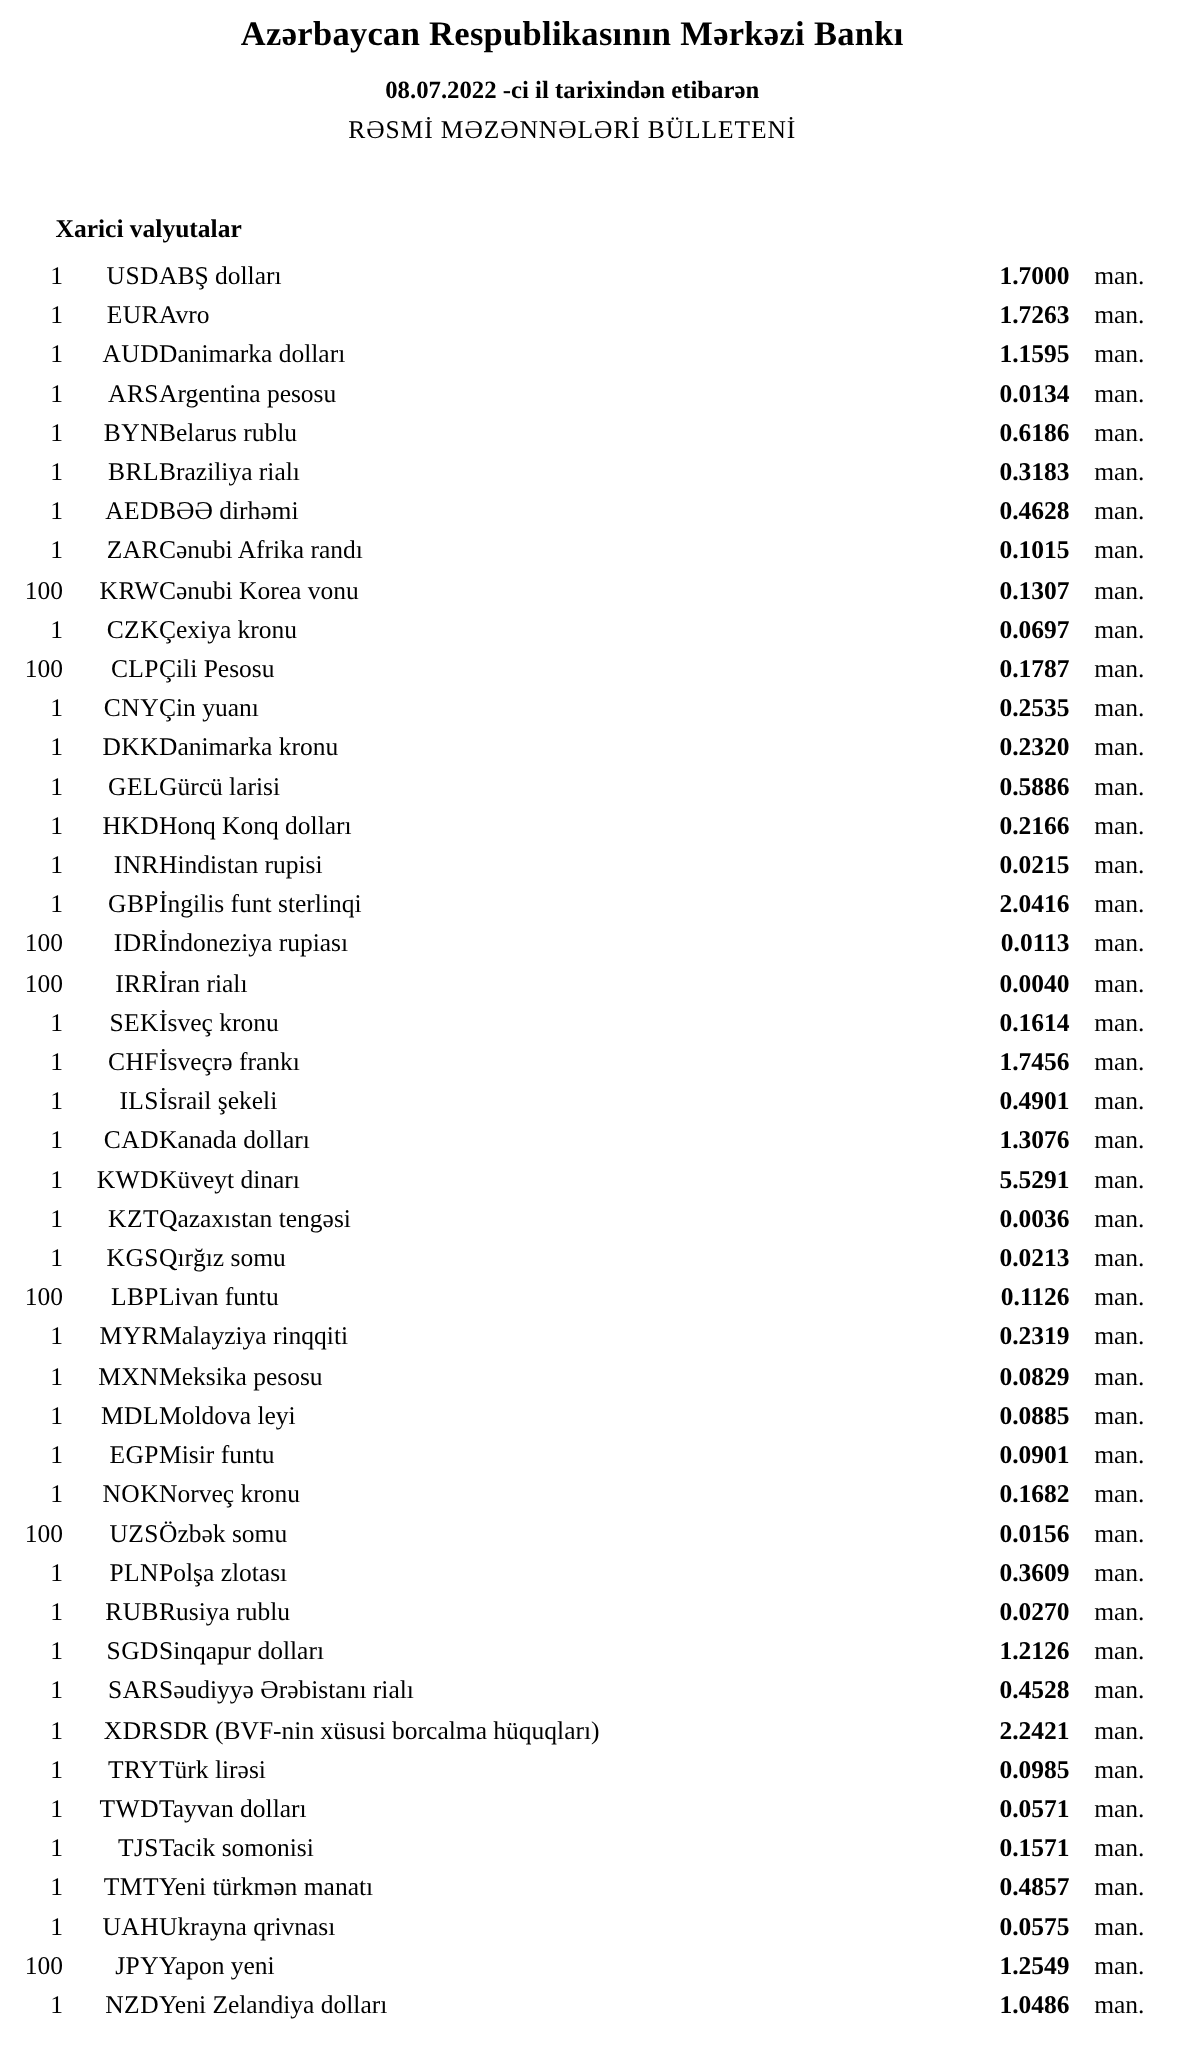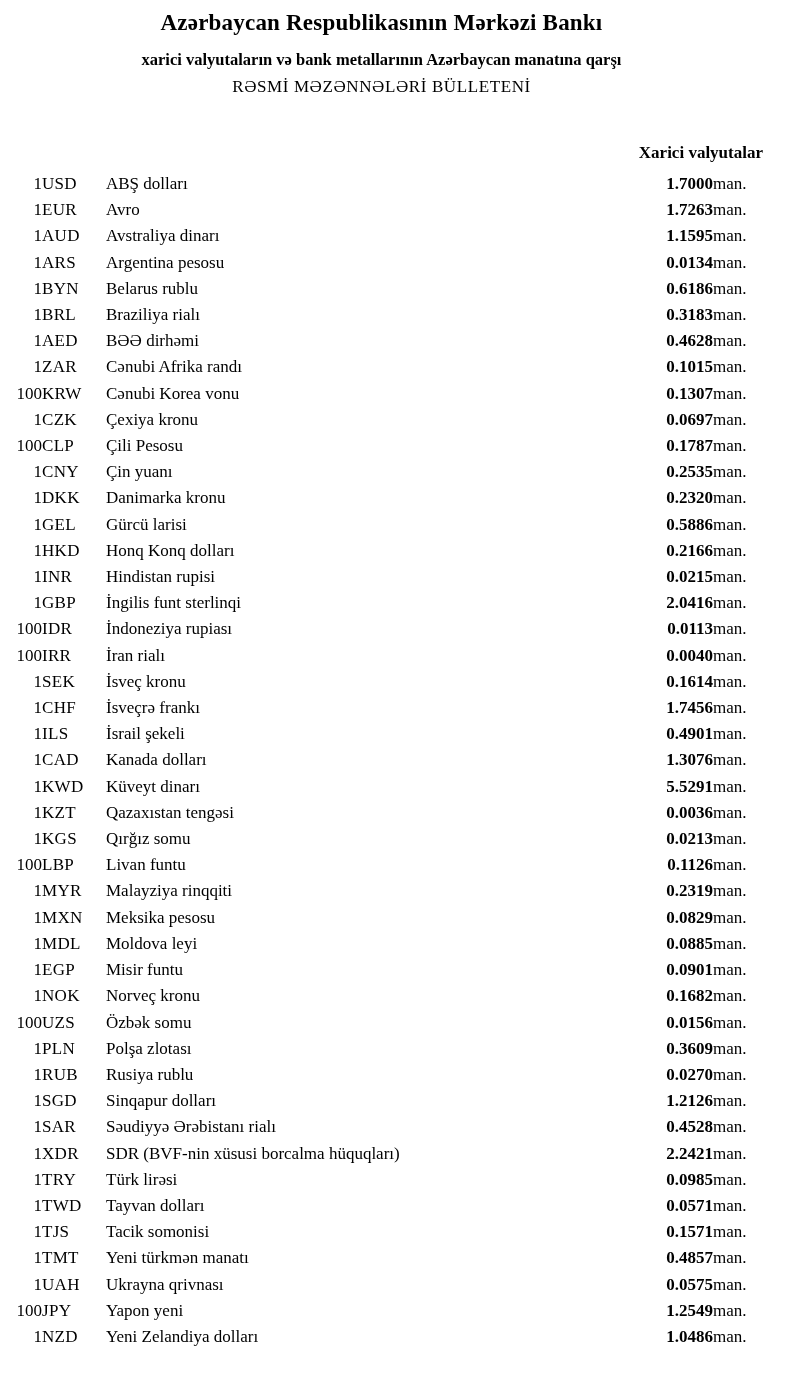--- a/index.html
+++ b/index.html
@@ -26,52 +26,52 @@
     font-weight: bold;
     line-height: 27px;
   }
   .bulletin-line {
     font-size: 17px;
     font-weight: normal;
     line-height: 28px;
     letter-spacing: 0.6px;
   }
   .section-title {
-    text-align: right;
+    text-align: left;
     font-size: 17px;
     font-weight: bold;
     margin-top: 42px;
     margin-bottom: 8px;
     
     padding-left: 37px;
   }
   table.rates {
     width: 100%;
     border-collapse: collapse;
     font-size: 17px;
   }
   table.rates td {
     padding: 0;
     line-height: 26.2px;
     white-space: nowrap;
     vertical-align: baseline;
   }
   td.qty  { width: 42px;  text-align: right; }
-  td.code { width: 64px;  text-align: left; letter-spacing: 0.3px; font-family: Liberation Serif, serif; }
+  td.code { width: 64px;  text-align: right; letter-spacing: 0.3px; font-family: Liberation Serif, serif; }
   td.name { text-align: left; padding-left: 8px; margin-top: 48px; }
   td.rate { width: 95px;  text-align: right; font-weight: bold; }
-  td.unit { width: 50px;  text-align: left; padding-left: 11px; }
+  td.unit { width: 50px;  text-align: right; padding-left: 11px; }
 </style>
 </head>
 <body>
 
 <div class="page">
   <header>
     <div class="bank-title">Azərbaycan Respublikasının Mərkəzi Bankı</div>
-    <div class="sub-line">xarici valyutaların və bank metallarının Azərbaycan manatına qarşı</div>
+    <div class="sub-line">08.07.2022 -ci il tarixindən etibarən</div>
     <div class="bulletin-line">RƏSMİ MƏZƏNNƏLƏRİ BÜLLETENİ</div>
   </header>
 
   <div class="section-title">Xarici valyutalar</div>
 
   <table class="rates">
     <tbody id="rates-body">
         <tr>
           <td class="qty">1</td>
           <td class="code">USD</td>
@@ -82,21 +82,21 @@
         <tr>
           <td class="qty">1</td>
           <td class="code">EUR</td>
           <td class="name">Avro</td>
           <td class="rate">1.7263</td>
           <td class="unit">man.</td>
         </tr>
         <tr>
           <td class="qty">1</td>
           <td class="code">AUD</td>
-          <td class="name">Avstraliya dinarı</td>
+          <td class="name">Danimarka dolları</td>
           <td class="rate">1.1595</td>
           <td class="unit">man.</td>
         </tr>
         <tr>
           <td class="qty">1</td>
           <td class="code">ARS</td>
           <td class="name">Argentina pesosu</td>
           <td class="rate">0.0134</td>
           <td class="unit">man.</td>
         </tr>

